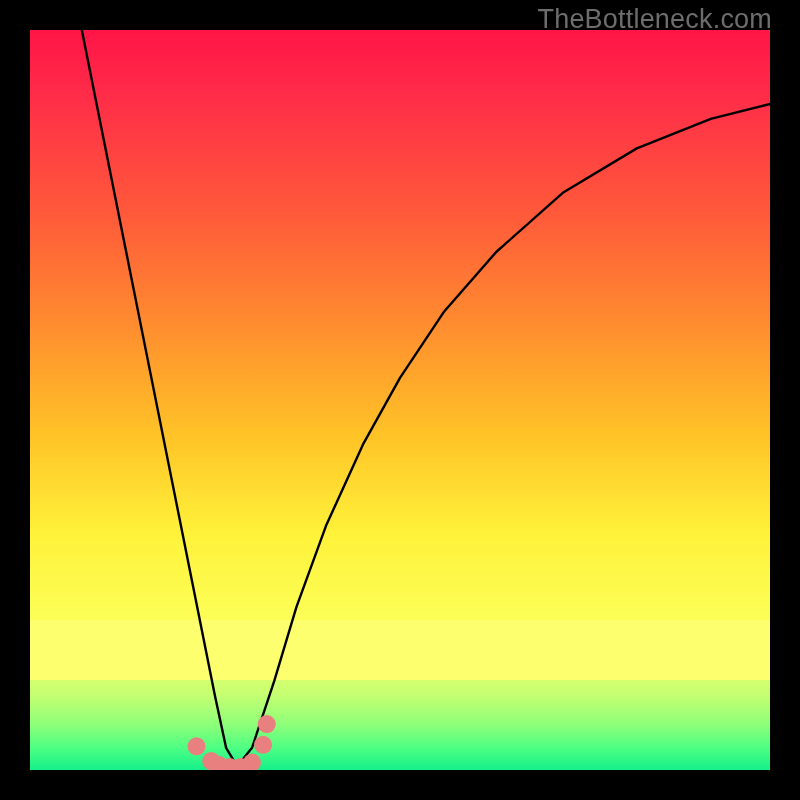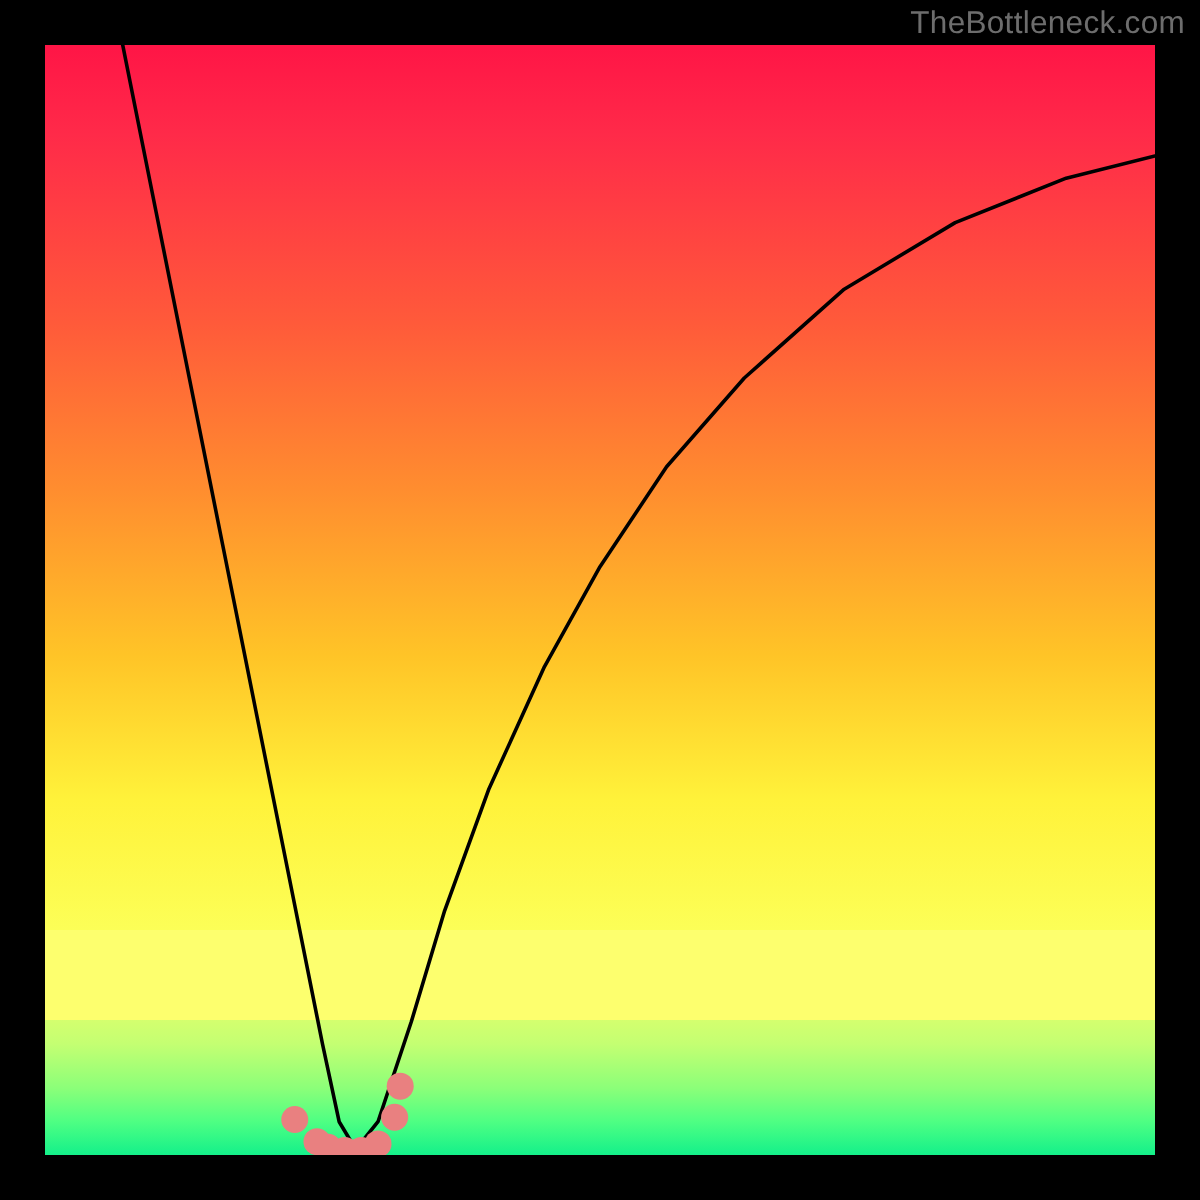--- a/index.html
+++ b/index.html
@@ -56,23 +56,23 @@
     background: #fdff6e;
   }
   svg.curve {
     position: absolute;
     left: 0; top: 0;
     width: 740px; height: 740px;
   }
   .watermark {
     position: absolute;
     top: 4px;
-    right: 10px;
+    right: 28px;
     color: #6d6d6d;
-    font-size: 21px;
+    font-size: 27px;
     font-weight: 400;
     letter-spacing: 0.2px;
     white-space: nowrap;
   }
 </style>
 </head>
 <body>
 
 <div class="frame">
   <div class="watermark">TheBottleneck.com</div>

